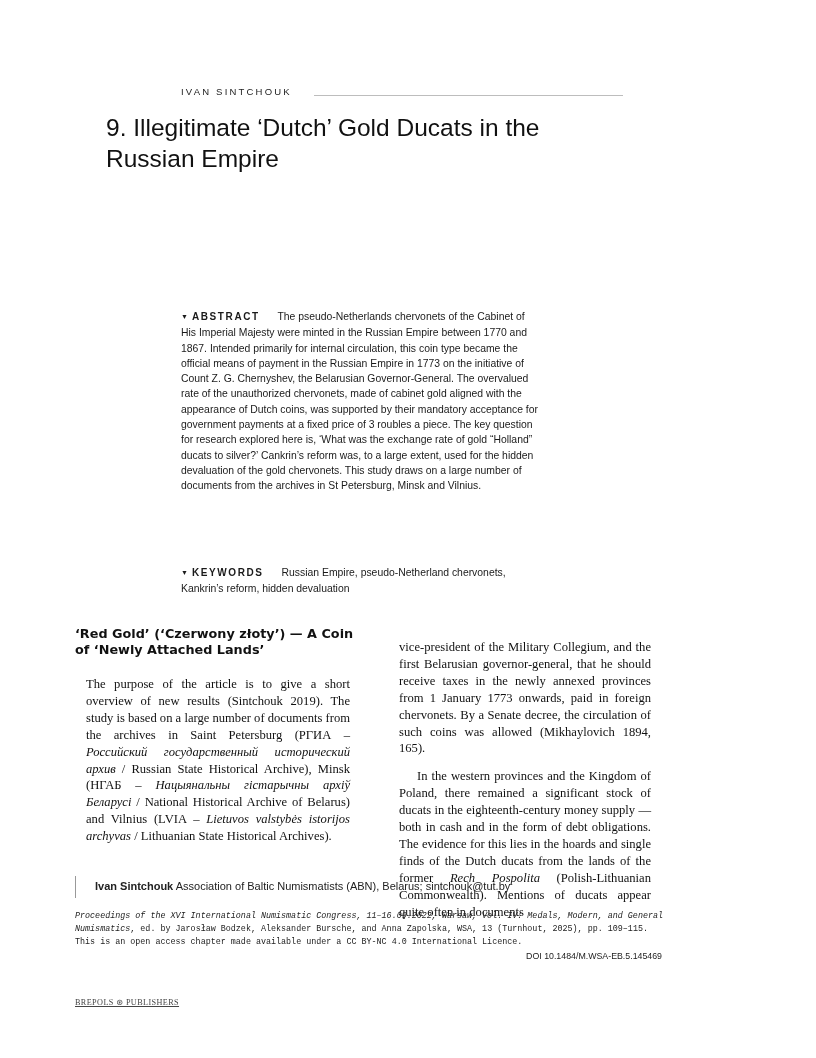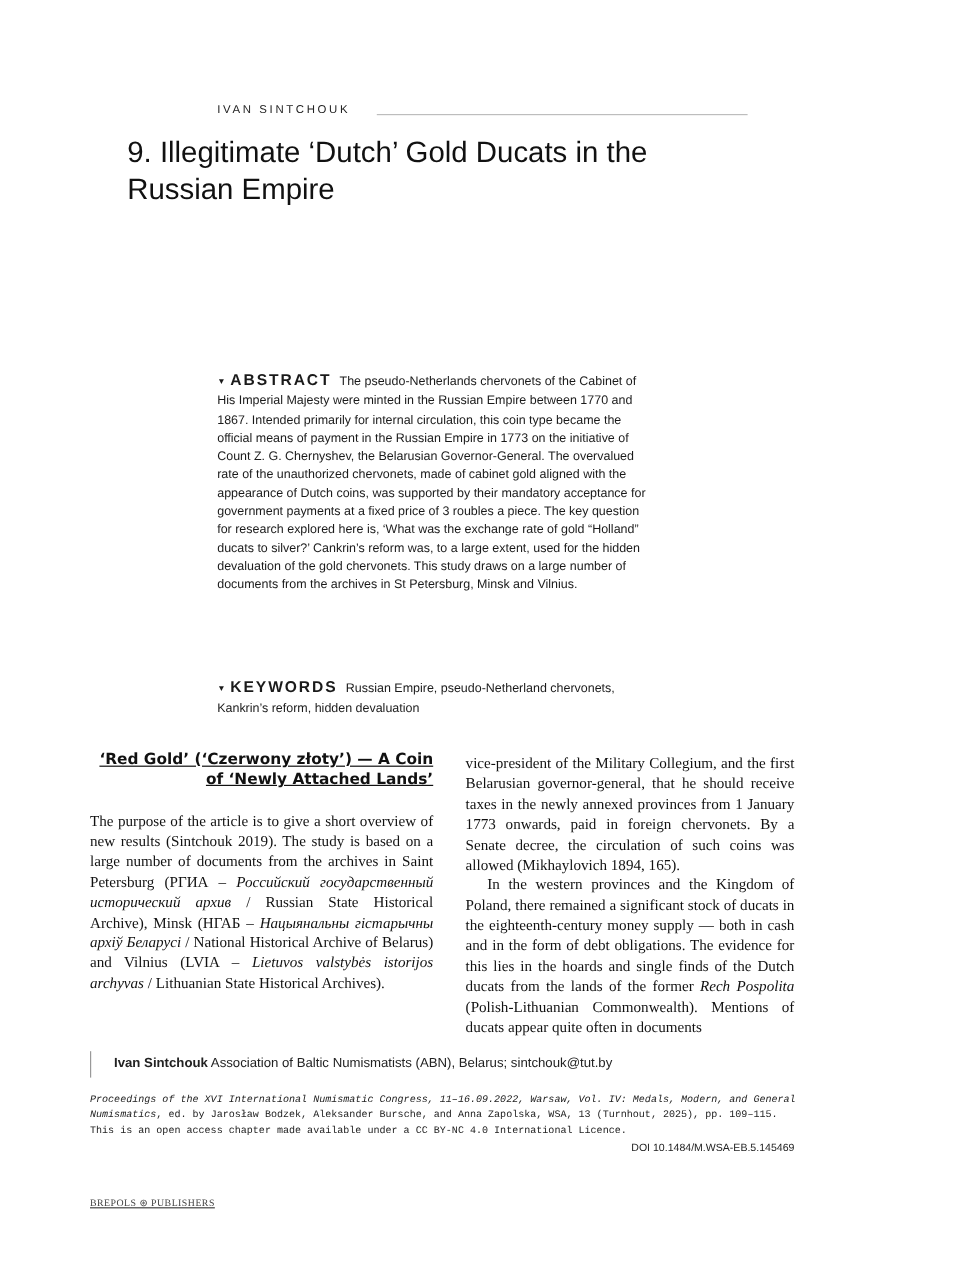--- a/index.html
+++ b/index.html
@@ -5,28 +5,28 @@
   html, body { margin: 0; padding: 0; background: #ffffff; }
   body { width: 816px; height: 1058px; position: relative; overflow: hidden; color: #1a1a1a; }
 
   .running-head { position: absolute; left: 181px; top: 86px; font-size: 9.5px; letter-spacing: 2.2px; color: #222; font-family: "Liberation Sans", sans-serif; }
   .running-rule { position: absolute; left: 314px; top: 95px; width: 309px; height: 1px; background: #bdbdbd; }
 
   .chapter-title { position: absolute; left: 102px; top: 108px; width: 520px; font-family: "Liberation Sans", sans-serif; font-size: 24.5px; line-height: 31px; color: #111; font-weight: normal; margin: 4px; }
 
   .abstract { position: absolute; left: 181px; top: 309px; width: 360px; font-family: "Liberation Sans", sans-serif; font-size: 10.4px; line-height: 15.3px; color: #1a1a1a; }
   .keywords { position: absolute; left: 181px; top: 565px; width: 360px; font-family: "Liberation Sans", sans-serif; font-size: 10.4px; line-height: 15.3px; color: #1a1a1a; }
-  .label { font-weight: bold; font-size: 13px; letter-spacing: 1.6px; margin-right: 4px; }
+  .label { font-weight: bold; font-size: 10px; letter-spacing: 1.6px; margin-right: 15px; }
   .tri { font-size: 7px; margin-right: 4px; position: relative; top: -1px; }
 
   .col { position: absolute; top: 626px; width: 286px; font-family: "Liberation Serif", serif; font-size: 12.6px; line-height: 16.9px; text-align: justify; color: #111; }
   .col-left { left: 75px; }
   .col-right { left: 388px; top: 628px; width: 274px; }
-  .section-heading { font-family: "DejaVu Sans", sans-serif; font-weight: bold; font-size: 12.8px; line-height: 16px; margin: 0 0 18px 0; text-align: right; text-decoration: underline; }
-  .col p { margin: 0; }
+  .section-heading { font-family: "DejaVu Sans", sans-serif; font-weight: bold; font-size: 12.8px; line-height: 16px; margin: 0 0 18px 0; text-align: left; }
+  .col p { margin: 11px; }
   .indent { text-indent: 18px; }
   .col i { font-style: italic; }
 
   .affil-bar { position: absolute; left: 75px; top: 876px; width: 1px; height: 22px; background: #999; }
   .affil { position: absolute; left: 95px; top: 880px; font-family: "Liberation Sans", sans-serif; font-size: 11px; color: #222; }
   .affil b { font-weight: bold; }
 
   .citation { position: absolute; left: 75px; top: 910px; width: 590px; font-family: Liberation Mono, monospace; font-size: 8.4px; line-height: 13px; color: #222; }
   .citation i { font-style: italic; }
   .publisher { position: absolute; left: 75px; top: 997px; font-family: "Liberation Serif", serif; font-size: 8.2px; letter-spacing: 0.4px; color: #444; text-decoration: underline; }

